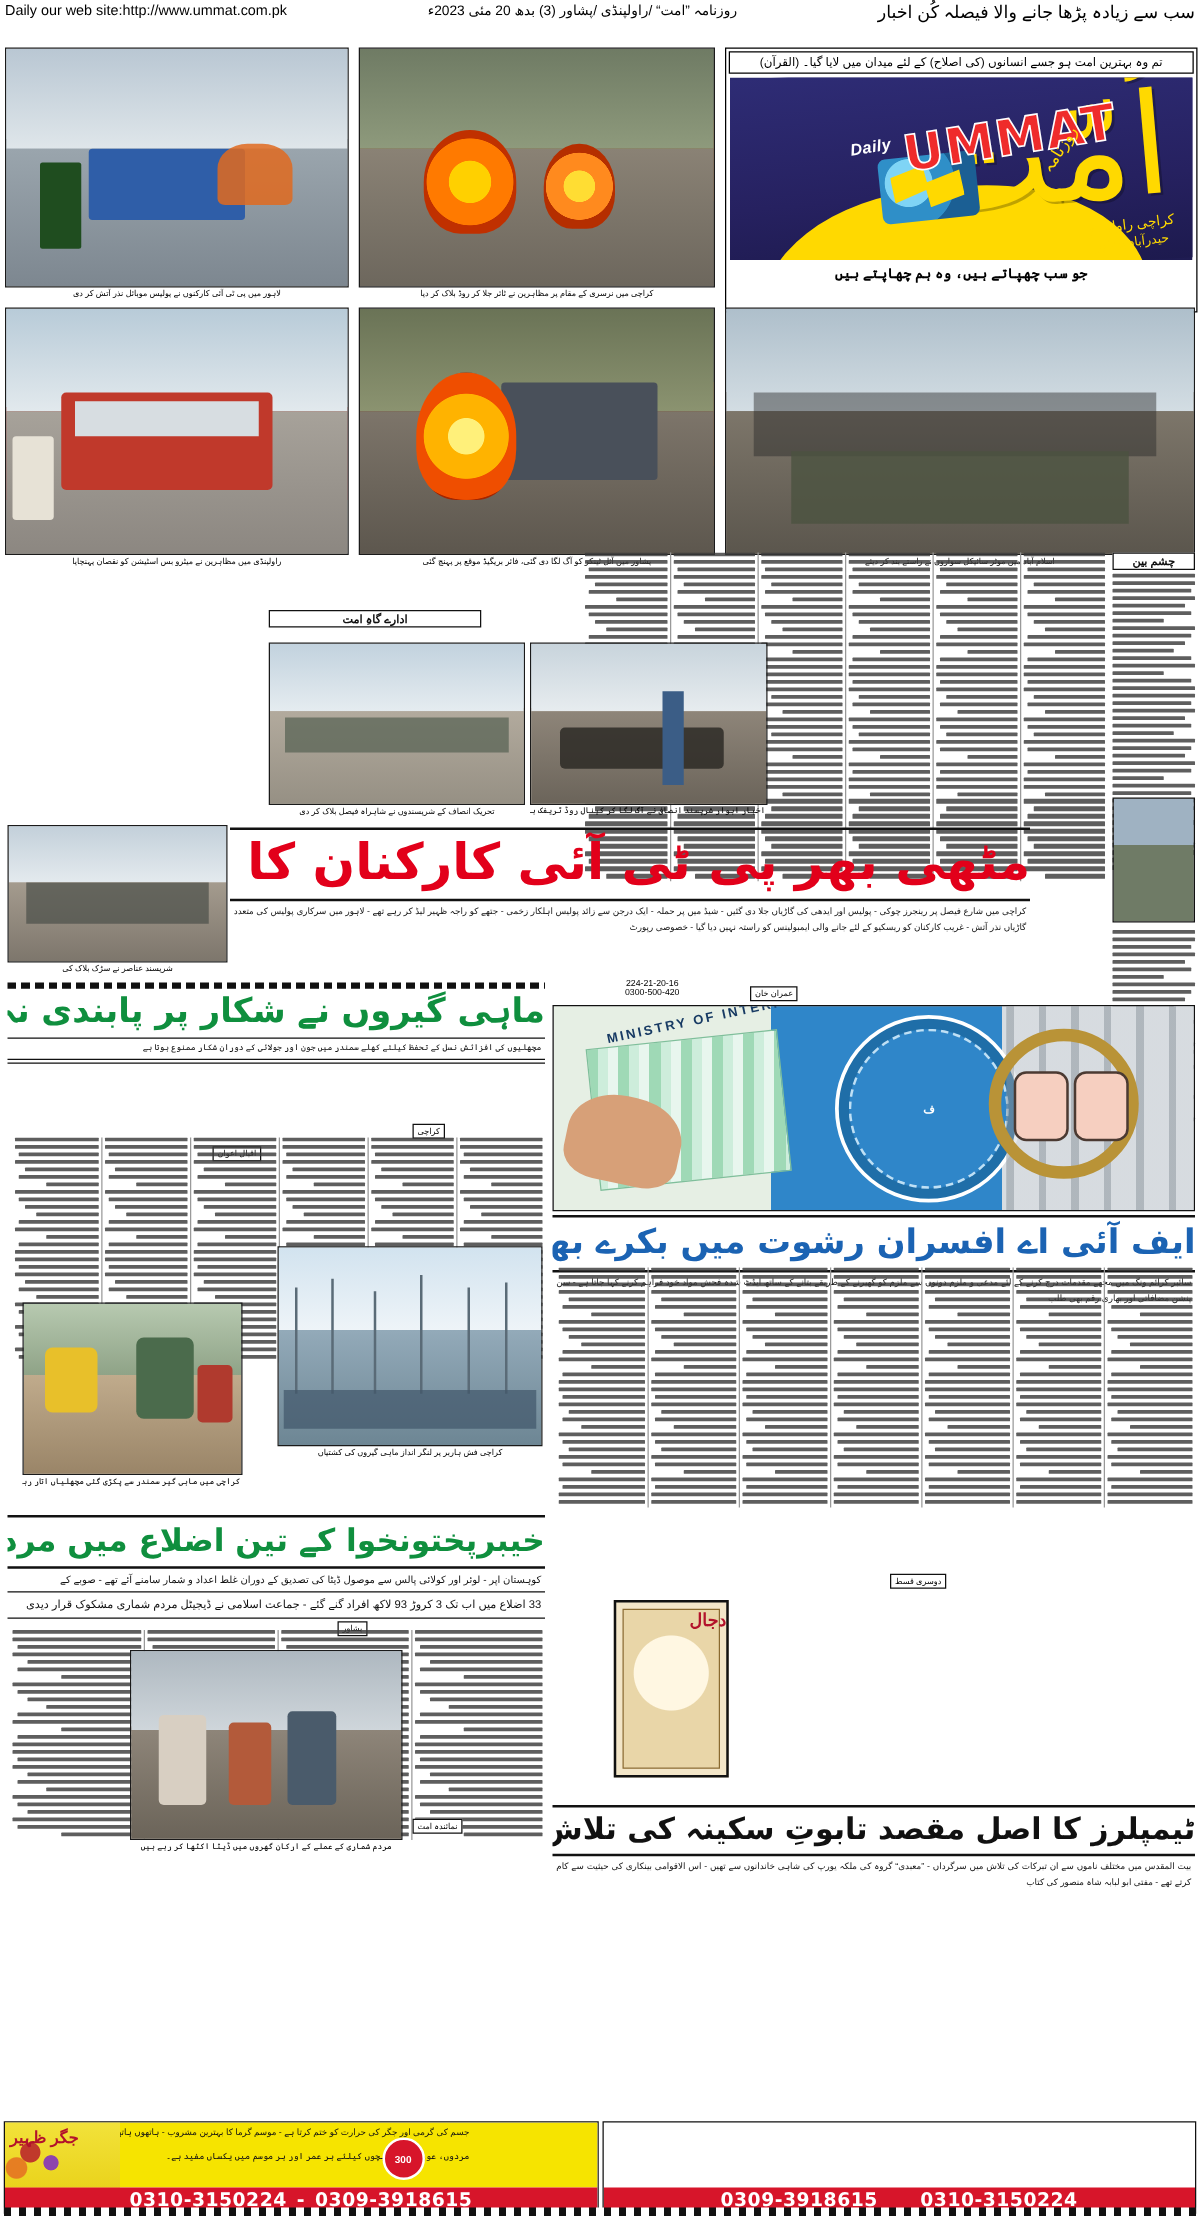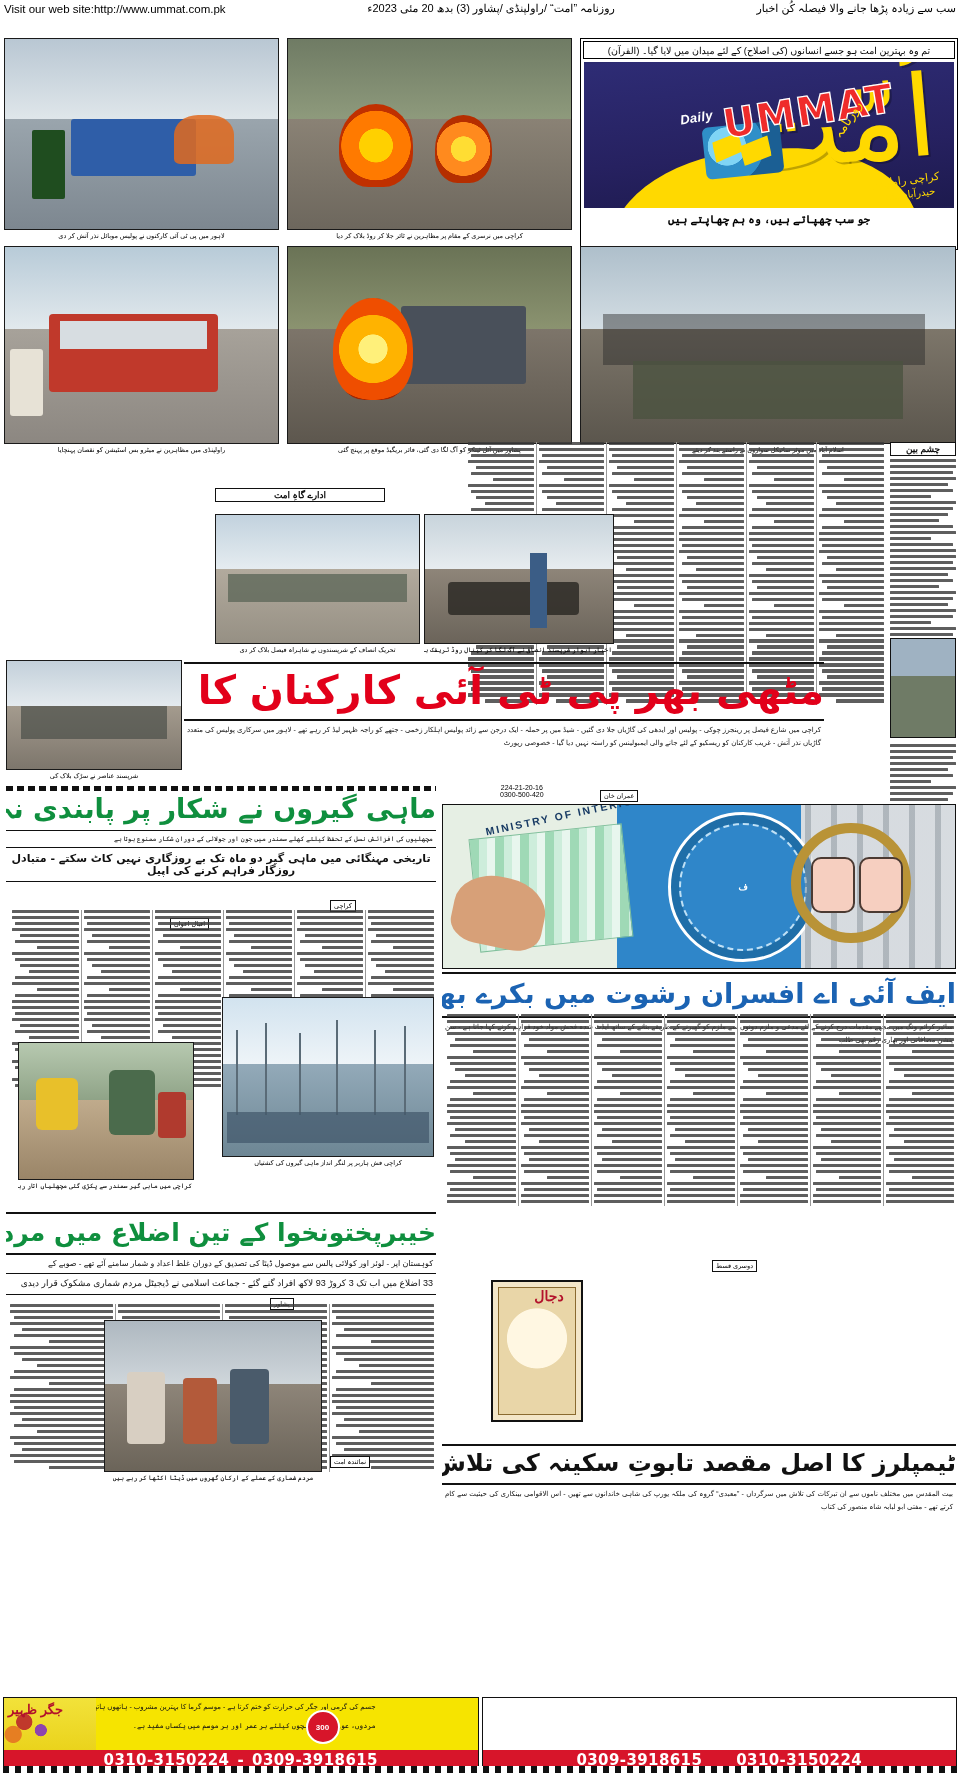--- a/index.html
+++ b/index.html
@@ -14,21 +14,21 @@
   .page { width: 960px; height: 1773px; position: relative; background:#fff; }
 
   
   .topbar {
     height: 18px; display: flex; align-items: center;
     padding: 0 4px; font-size: 11px; color:#000;
     border-bottom: 1px solid #fff;
   }
   .topbar .left { flex: 0 0 auto; font-size: 11.5px; }
   .topbar .center { flex: 1; text-align: center; font-size: 11px; direction: rtl; }
-  .topbar .right { flex: 0 0 auto; font-size: 11px; direction: rtl; }
+  .topbar .right { flex: 0 0 auto; font-size: 14px; direction: rtl; }
   .urdu { direction: rtl; unicode-bidi: isolate; }
 
   
   .hero { position: relative; height: 420px; padding: 2px 3px 0 3px; }
   .ph { position:absolute; overflow:hidden; border:1px solid #1a1a1a; background:#cfd6dc; }
   .ph .sky    { position:absolute; left:0; right:0; top:0; height:42%; }
   .ph .ground { position:absolute; left:0; right:0; bottom:0; height:58%; }
   .cap {
     position:absolute; font-size:6.5px; direction:rtl; text-align:center;
     color:#000; line-height:1.25; padding:1px 2px; white-space:nowrap;
@@ -234,30 +234,30 @@
     direction:rtl; text-align:center; font-size:9px; font-weight:bold;
     border:1px solid #111; padding:1px 0; background:#fff; color:#111;
   }
   .mini-photo { border:1px solid #111; overflow:hidden; }
   .portrait { background: linear-gradient(180deg,#9fb2c2 0 38%, #6f7b66 38% 100%); }
   .bookad {
     border:2px solid #111; background:#f3e6c8; position:relative; overflow:hidden;
   }
   .bookad .inner { position:absolute; inset:5px; border:1px solid #8a6a2f;
     background: radial-gradient(circle at 50% 40%, #fff7e2 0 35%, #e9d6a8 36% 100%); }
-  .bookad .ttl { position:absolute; left:0; right:0; top:6px; text-align:center;
+  .bookad .ttl { position:absolute; left:0; right:0; top:6px; text-align:right;
     direction:rtl; font-size:14px; font-weight:bold; color:#b3122b;padding-left:24px; }
 </style>
 </head>
 <body>
 
 <div class="page">
 
   <div class="topbar">
-    <div class="left">Visit our web site:http://www.ummat.com.pk</div>
+    <div class="left">Daily our web site:http://www.ummat.com.pk</div>
     <div class="center urdu">روزنامہ ”امت“ /راولپنڈی /پشاور (3) بدھ 20 مئی 2023ء</div>
     <div class="right urdu">سب سے زیادہ پڑھا جانے والا فیصلہ کُن اخبار</div>
   </div>
 
   <div class="hero">
 
     <div class="ph photo-police" style="left:4px; top:20px; width:275px; height:192px;">
       <div class="sky" style="background:linear-gradient(180deg,#b9c7d3,#dfe6ea)"></div>
       <div class="ground" style="background:linear-gradient(180deg,#9aa5ad,#7d8790)"></div>
       <div style="position:absolute;left:24%;top:42%;width:46%;height:30%;background:#2f5ea8;border-radius:3px;"></div>
@@ -722,21 +722,20 @@
       <div style="position:absolute;left:8%;top:42%;width:84%;height:30%;background:#4a4f48;opacity:.7;"></div>
     </div>
     <div class="cap" style="left:6px; top:329px; width:176px;">شرپسند عناصر نے سڑک بلاک کی</div>
 
     <div class="abs" style="left:6px; top:344px; width:430px;">
       <div class="dashrule"></div>
       <div class="hl green urdu" style="font-size:27px; padding:4px 0 5px;">ماہی گیروں نے شکار پر پابندی نہ لگانے کا مطالبہ کردیا</div>
       <div class="rule thin"></div>
       <div class="subhead urdu">مچھلیوں کی افزائش نسل کے تحفظ کیلئے کھلے سمندر میں جون اور جولائی کے دوران شکار ممنوع ہوتا ہے</div>
       <div class="rule thin"></div>
-      <div class="hl black urdu" style="font-size:11px; padding:3px 0; white-space:normal;">تاریخی مہنگائی میں ماہی گیر دو ماہ تک بے روزگاری نہیں کاٹ سکتے - متبادل روزگار فراہم کرنے کی اپیل</div>
       <div class="rule thin"></div>
     </div>
 
     <div class="abs" style="left:330px; top:452px;">
       <span class="byline urdu">کراچی</span>
     </div>
     <div class="abs" style="left:170px; top:470px;">
       <span class="byline urdu">اقبال اعوان</span>
     </div>
 

